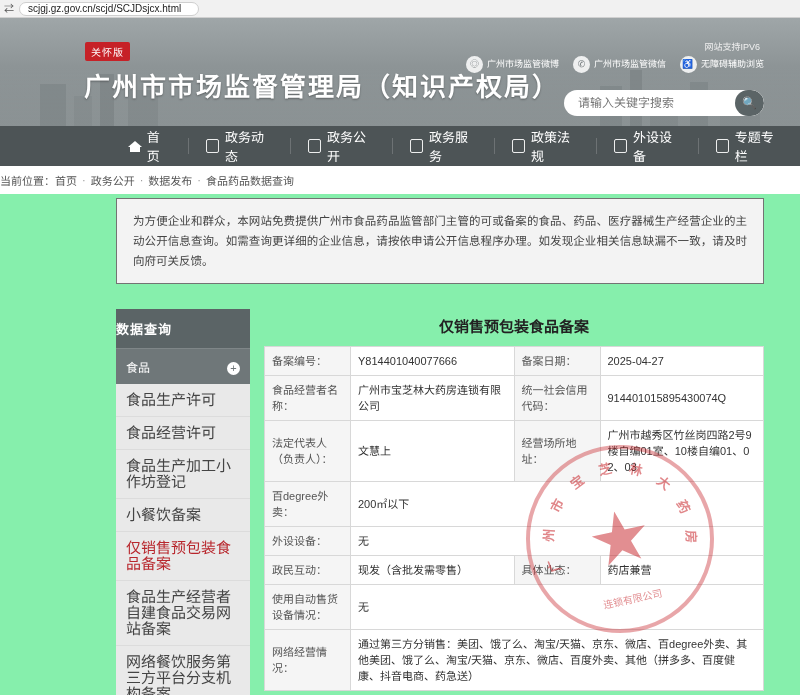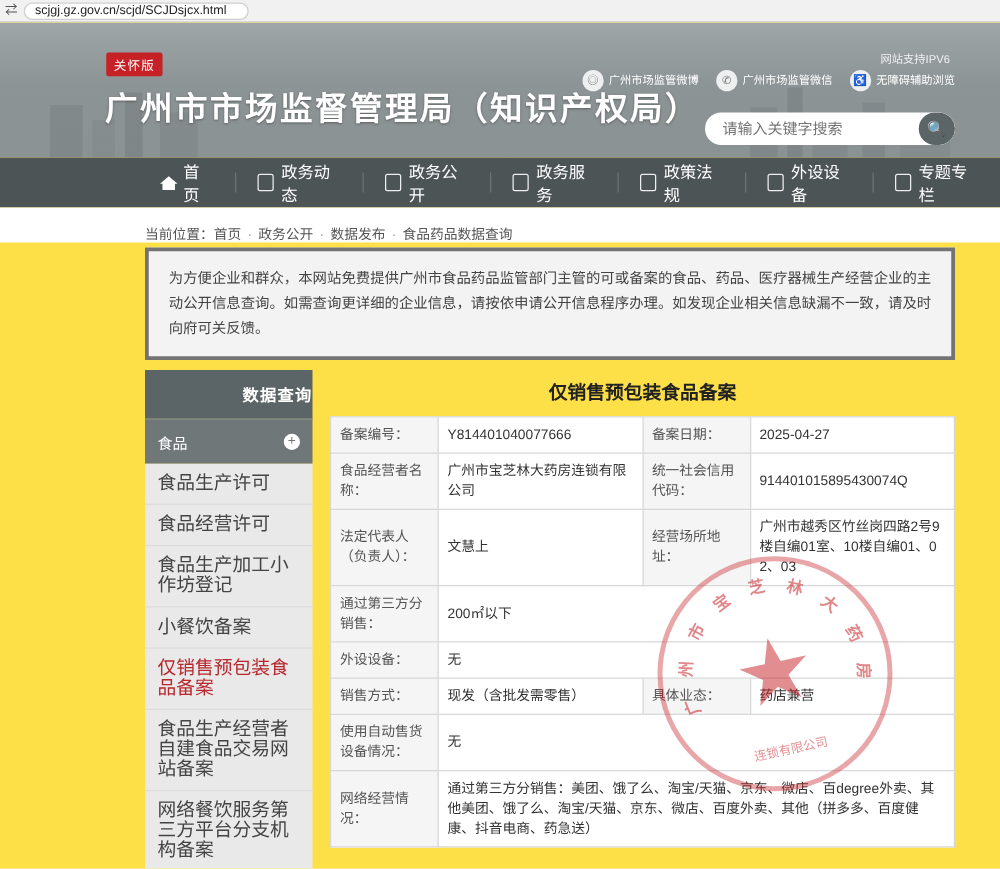--- a/index.html
+++ b/index.html
@@ -40,21 +40,21 @@
     color: #222;
     min-width: 180px;
   }
 
   
   .page {
     width: 800px;
     height: 677px;
     overflow: hidden;
     position: relative;
-    background: #fde047;
+    background: #86efac;
   }
   .banner {
     position: relative;
     height: 108px;
     background: linear-gradient(180deg, #9fa6a8 0%, #8d9496 45%, #7e8688 100%);
     overflow: hidden;
   }
   .banner:before {
     content: "";
     position: absolute;
@@ -186,65 +186,64 @@
   .nav-ico.home:after {
     content: "";
     position: absolute; left: 2px; top: 7px;
     width: 10px; height: 6px; background: #fff;
   }
 
   
   .crumb {
     height: 28px;
     display: flex;
-    align-items: flex-end;
+    align-items: center;
     font-size: 11px;
     color: #555;
-    padding-left: 116px;
     background: #fff;
   }
   .crumb a { color: #555; text-decoration: none; }
   .crumb .sep { margin: 0 5px; color: #999; }
 
   
   .notice {
-    margin: 4px 36px 8px 116px;
+    margin: 4px 36px 25px 116px;
     background: #f3f3f3;
-    border: 3px solid #737373;
+    border: 1px solid #737373;
     padding: 12px 16px;
     font-size: 11.5px;
     line-height: 20px;
     color: #444;
     text-align: justify;
   }
 
   
   .body-wrap {
     display: flex;
     padding: 0 36px 0 116px;
     gap: 14px;
     align-items: flex-start;
   }
   .sidebar { width: 134px; flex: none; }
   .sb-head {
     background: #5b6466;
     color: #fff;
     font-size: 13px;
     font-weight: bold;
-    text-align: right;
+    text-align: left;
     padding: 10px 0;
     letter-spacing: 1px;
   }
   .sb-group {
     background: #6f7779;
     color: #fff;
     font-size: 12px;
     padding: 9px 10px;
     display: flex;
-    align-items: center;
+    align-items: flex-end;
     justify-content: space-between;
     border-top: 1px solid #7f8688;
     cursor: pointer;
   }
   .sb-plus {
     width: 13px; height: 13px;
     border-radius: 50%;
     background: #fff;
     color: #6f7779;
     font-size: 11px;
@@ -474,29 +473,29 @@
             <td class="lab w2">统一社会信用代码：</td>
             <td class="val">914401015895430074Q</td>
           </tr>
           <tr>
             <td class="lab">法定代表人（负责人）：</td>
             <td class="val">文慧上</td>
             <td class="lab w2">经营场所地址：</td>
             <td class="val">广州市越秀区竹丝岗四路2号9楼自编01室、10楼自编01、02、03</td>
           </tr>
           <tr>
-            <td class="lab">通过第三方分销售：</td>
+            <td class="lab">百degree外卖：</td>
             <td class="val" colspan="3">200㎡以下</td>
           </tr>
           <tr>
             <td class="lab">外设设备：</td>
             <td class="val" colspan="3">无</td>
           </tr>
           <tr>
-            <td class="lab">销售方式：</td>
+            <td class="lab">政民互动：</td>
             <td class="val">现发（含批发需零售）</td>
             <td class="lab w2">具体业态：</td>
             <td class="val">药店兼营</td>
           </tr>
           <tr>
             <td class="lab">使用自动售货设备情况：</td>
             <td class="val" colspan="3">无</td>
           </tr>
           <tr>
             <td class="lab">网络经营情况：</td>

